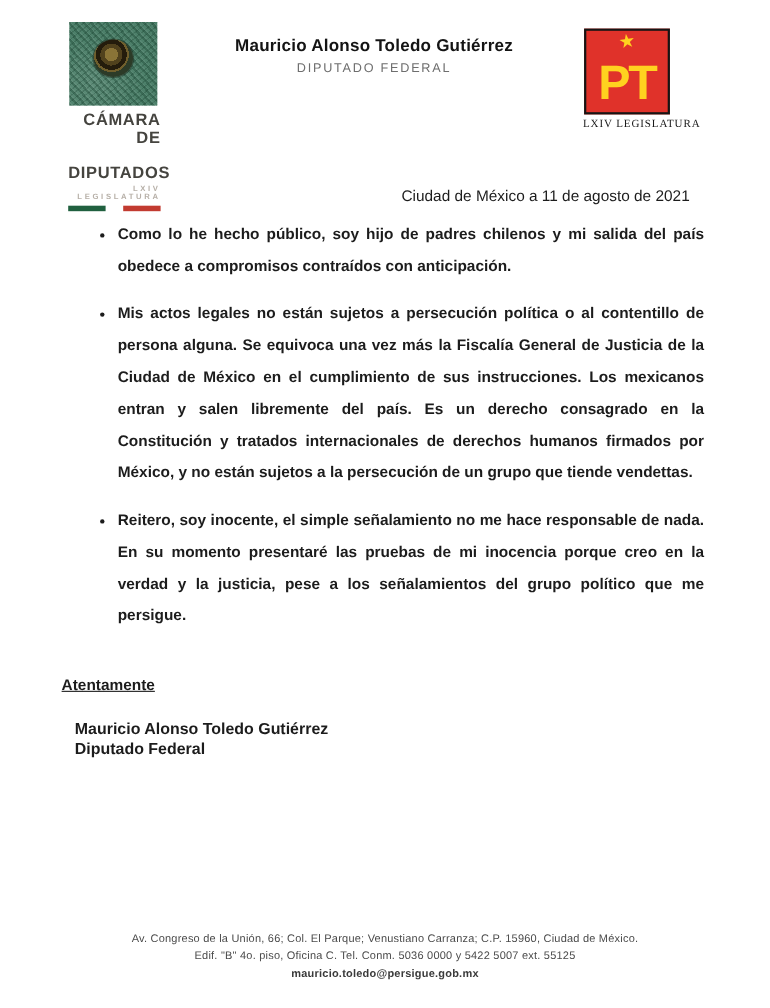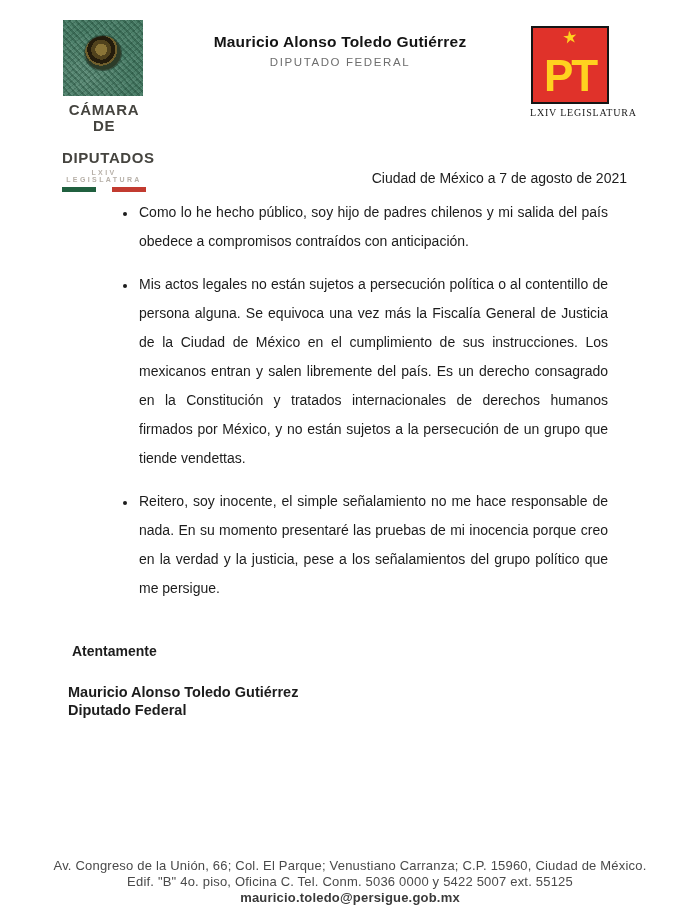--- a/index.html
+++ b/index.html
@@ -8,21 +8,21 @@
     --text:#1c1c1c; --footer-gray:#4a4a4a;
   }
   *{margin:0;padding:0;box-sizing:border-box;}
   html,body{background:#ffffff;}
   .page{
     position:relative;width:700px;height:916px;margin:0 auto;background:#fff;
     font-family:"Liberation Sans",sans-serif;color:var(--text);overflow:hidden;
   }
 
   
-  .cd-logo{position:absolute;left:62px;top:20px;width:84px;text-align:center;}
+  .cd-logo{position:absolute;left:62px;top:20px;width:84px;text-align:right;}
   .cd-square{
     width:80px;height:76px;margin-left:1px;position:relative;
     background-color:var(--logo-green);
     background-image:
       repeating-linear-gradient(47deg, rgba(16,56,38,.30) 0 2px, rgba(255,255,255,.06) 2px 3px, transparent 3px 5px),
       repeating-linear-gradient(-39deg, rgba(10,45,30,.22) 0 1px, transparent 1px 4px),
       radial-gradient(circle at 30% 70%, rgba(255,255,255,.10), transparent 55%);
   }
   .cd-emblem{
     position:absolute;left:50%;top:44%;width:36px;height:34px;border-radius:50%;
@@ -65,34 +65,34 @@
   }
 
   
   .content{position:absolute;left:0;top:170px;width:700px;}
   .date-line{text-align:right;margin-right:73px;font-size:14px;}
   .doc-title{text-align:center;margin-top:32px;font-weight:700;font-size:17px;letter-spacing:.5px;}
   .intro{
     margin:37px 68px 0;font-size:14px;line-height:29px;text-align:justify;
   }
   .bullet-list{
-    margin:12px 92px 0;padding-left:45px;font-size:14px;line-height:29px;
-    text-align:justify;list-style:disc;
+    margin:12px 60px 0;padding-left:45px;font-size:14px;line-height:29px;
+    text-align:justify;list-style:disc;font-weight:bold;
   }
   .bullet-list li{padding-left:2px;}
   .bullet-list li::marker{font-size:12px;}
   .bullet-list li + li{margin-top:14px;}
 
-  .closing{margin:40px 72px 0;font-weight:700;font-size:14px;}
+  .closing{margin:40px 56px 0;font-weight:700;font-size:14px;text-decoration:underline;}
   .signature{margin:24px 68px 0;font-weight:700;font-size:14.5px;line-height:18px;}
 
   
   .footer{
-    position:absolute;left:0;bottom:10px;width:700px;text-align:center;
-    color:var(--footer-gray);font-size:13px;line-height:16px;letter-spacing:.2px;
+    position:absolute;left:0;bottom:22px;width:700px;text-align:center;
+    color:var(--footer-gray);font-size:10px;line-height:16px;letter-spacing:.2px;
   }
   .footer .email{font-weight:700;color:#3a3a3a;}
 </style>
 </head>
 <body>
 
 <div class="page">
 
   <div class="cd-logo">
     <div class="cd-square">
@@ -114,21 +114,21 @@
 
   <div class="pt-block">
     <div class="pt-square">
       <div class="pt-star">★</div>
       <div class="pt-letters">PT</div>
     </div>
     <div class="pt-caption">LXIV LEGISLATURA</div>
   </div>
 
   <div class="content">
-    <div class="date-line">Ciudad de México a 7 de agosto de 2021</div>
+    <div class="date-line">Ciudad de México a 11 de agosto de 2021</div>
     <ul class="bullet-list">
       <li>Como lo he hecho público, soy hijo de padres chilenos y mi salida del país obedece a compromisos contraídos con anticipación.</li>
       <li>Mis actos legales no están sujetos a persecución política o al contentillo de persona alguna. Se equivoca una vez más la Fiscalía General de Justicia de la Ciudad de México en el cumplimiento de sus instrucciones. Los mexicanos entran y salen libremente del país. Es un derecho consagrado en la Constitución y tratados internacionales de derechos humanos firmados por México, y no están sujetos a la persecución de un grupo que tiende vendettas.</li>
       <li>Reitero, soy inocente, el simple señalamiento no me hace responsable de nada. En su momento presentaré las pruebas de mi inocencia porque creo en la verdad y la justicia, pese a los señalamientos del grupo político que me persigue.</li>
     </ul>
     <div class="closing">Atentamente</div>
     <div class="signature">
       <div>Mauricio Alonso Toledo Gutiérrez</div>
       <div>Diputado Federal</div>
     </div>

